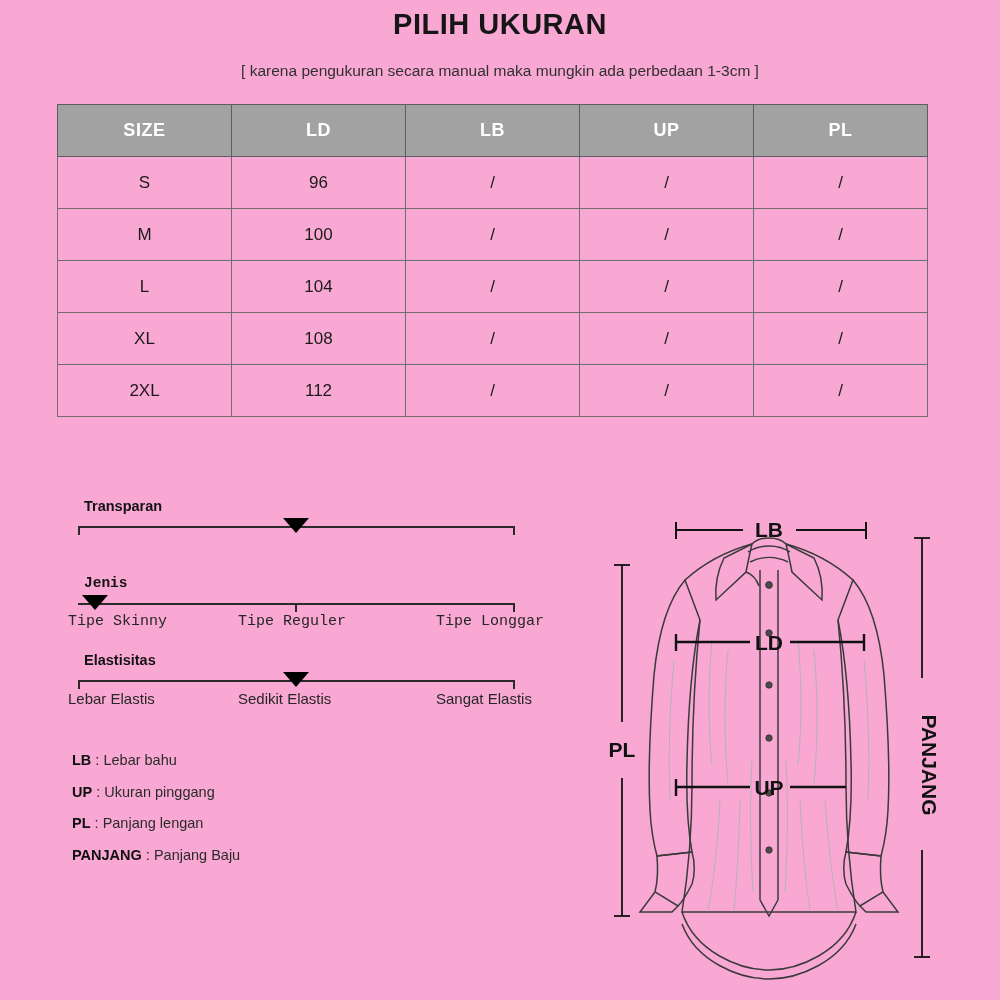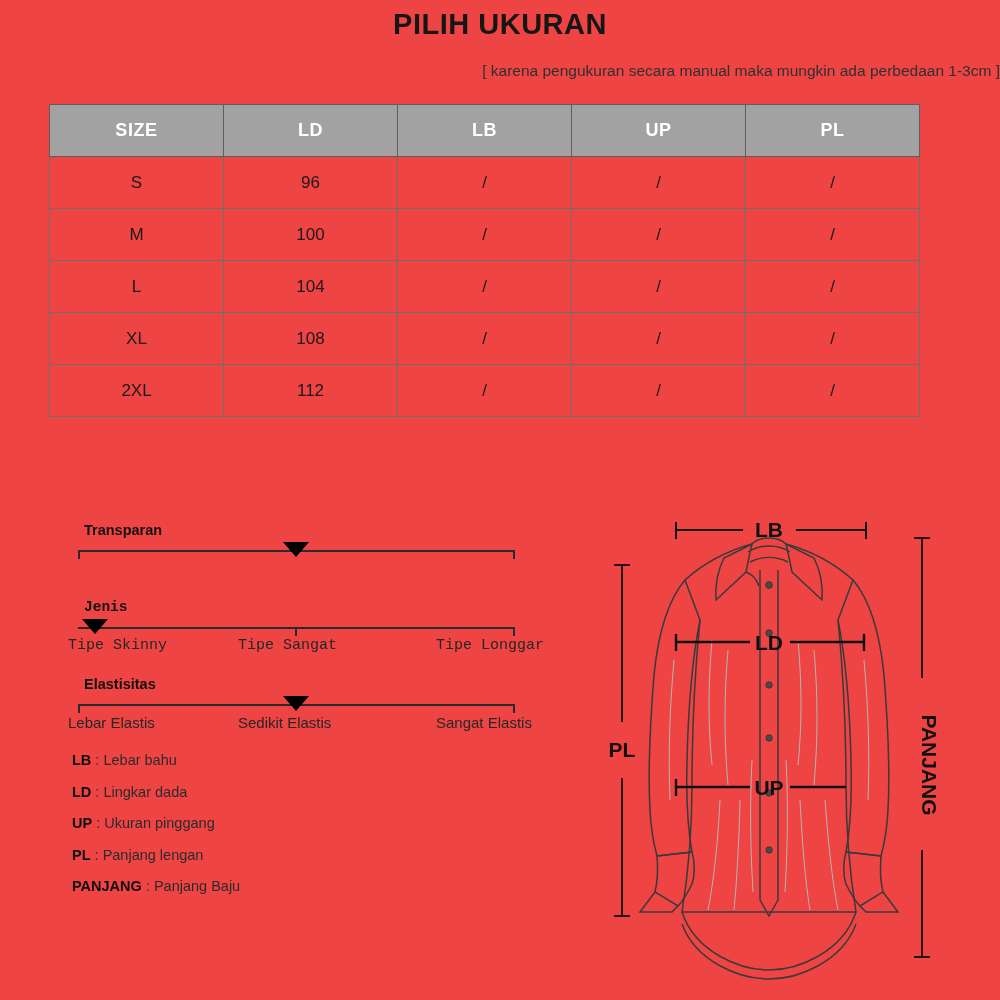--- a/index.html
+++ b/index.html
@@ -5,21 +5,21 @@
 <style>
   html, body {
     margin: 0;
     padding: 0;
     background: #ffffff;
   }
   #page {
     position: relative;
     width: 1000px;
     height: 1000px;
-    background: #ef4444;
+    background: #f9a8d4;
     font-family: "Liberation Sans", sans-serif;
     color: #1a1a1a;
     overflow: hidden;
   }
 
   
   .title {
     position: absolute;
     top: 8px;
     left: 0;
@@ -28,29 +28,29 @@
     font-size: 29px;
     font-weight: bold;
     letter-spacing: 0.5px;
     color: #161616;
   }
   .subtitle {
     position: absolute;
     top: 62px;
     left: 0;
     width: 1000px;
-    text-align: right;
+    text-align: center;
     font-size: 15.5px;
     color: #303030;
   }
 
   
   .size-table {
     position: absolute;
-    left: 49px;
+    left: 57px;
     top: 104px;
     width: 870px;
     border-collapse: collapse;
     table-layout: fixed;
   }
   .size-table th,
   .size-table td {
     border: 1px solid #6e6e6e;
     text-align: center;
     font-size: 17px;
@@ -64,21 +64,21 @@
     color: #ffffff;
     font-weight: bold;
     font-size: 18px;
     letter-spacing: 0.6px;
     border-color: #5d5d5d;
   }
   .col-size  { width: 174px; }
   .col-rest  { width: 174px; }
 
   
-  .scale-block { position: absolute; left: 78px; width: 520px; margin-top: 24px; }
+  .scale-block { position: absolute; left: 78px; width: 520px; }
   .scale-title {
     font-size: 14.5px;
     font-weight: bold;
     color: #121212;
     margin: 0 0 3px 6px;
   }
   .scale-bar {
     position: relative;
     height: 18px;
     width: 437px;
@@ -232,21 +232,21 @@
   <div class="scale-block" style="top:575px;font-family:Liberation Mono, monospace;">
     <div class="scale-title">Jenis</div>
     <div class="scale-bar">
       <div class="scale-line"></div>
       <div class="tick mid"></div>
       <div class="tick right"></div>
       <div class="marker pos-left"></div>
     </div>
     <div class="scale-labels">
       <span class="lbl-0">Tipe Skinny</span>
-      <span class="lbl-1">Tipe  Sangat</span>
+      <span class="lbl-1">Tipe  Reguler</span>
       <span class="lbl-2">Tipe Longgar</span>
     </div>
   </div>
 
   <div class="scale-block" style="top:652px;">
     <div class="scale-title">Elastisitas</div>
     <div class="scale-bar">
       <div class="scale-line"></div>
       <div class="tick left"></div>
       <div class="tick right"></div>
@@ -255,23 +255,20 @@
     <div class="scale-labels">
       <span class="lbl-0">Lebar Elastis</span>
       <span class="lbl-1">Sedikit Elastis</span>
       <span class="lbl-2">Sangat  Elastis</span>
     </div>
   </div>
 
   <div class="legend">
     <div class="legend-row">
       <b>LB</b><span> : </span><span>Lebar bahu</span>
-    </div>
-    <div class="legend-row">
-      <b>LD</b><span> : </span><span>Lingkar dada</span>
     </div>
     <div class="legend-row">
       <b>UP</b><span> : </span><span>Ukuran pinggang</span>
     </div>
     <div class="legend-row">
       <b>PL</b><span> : </span><span>Panjang lengan</span>
     </div>
     <div class="legend-row">
       <b>PANJANG</b><span> : </span><span>Panjang Baju</span>
     </div>

